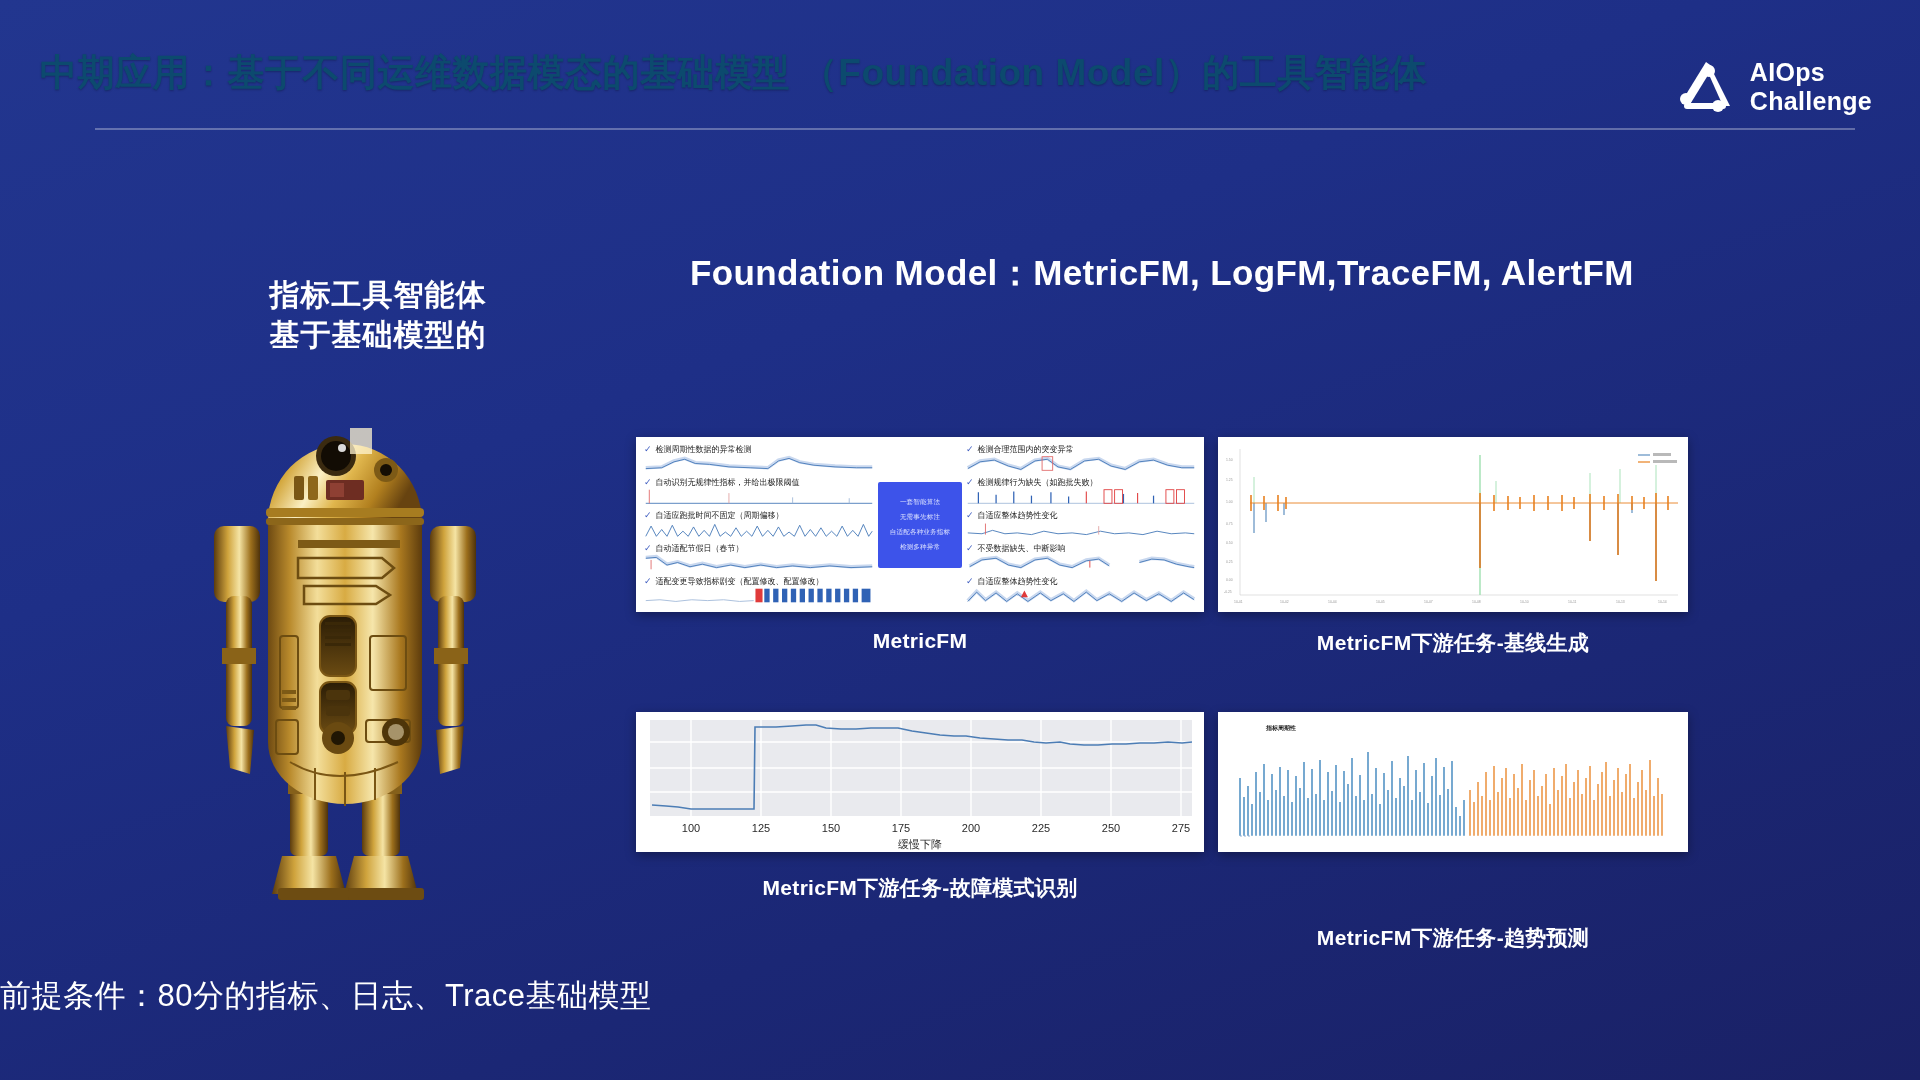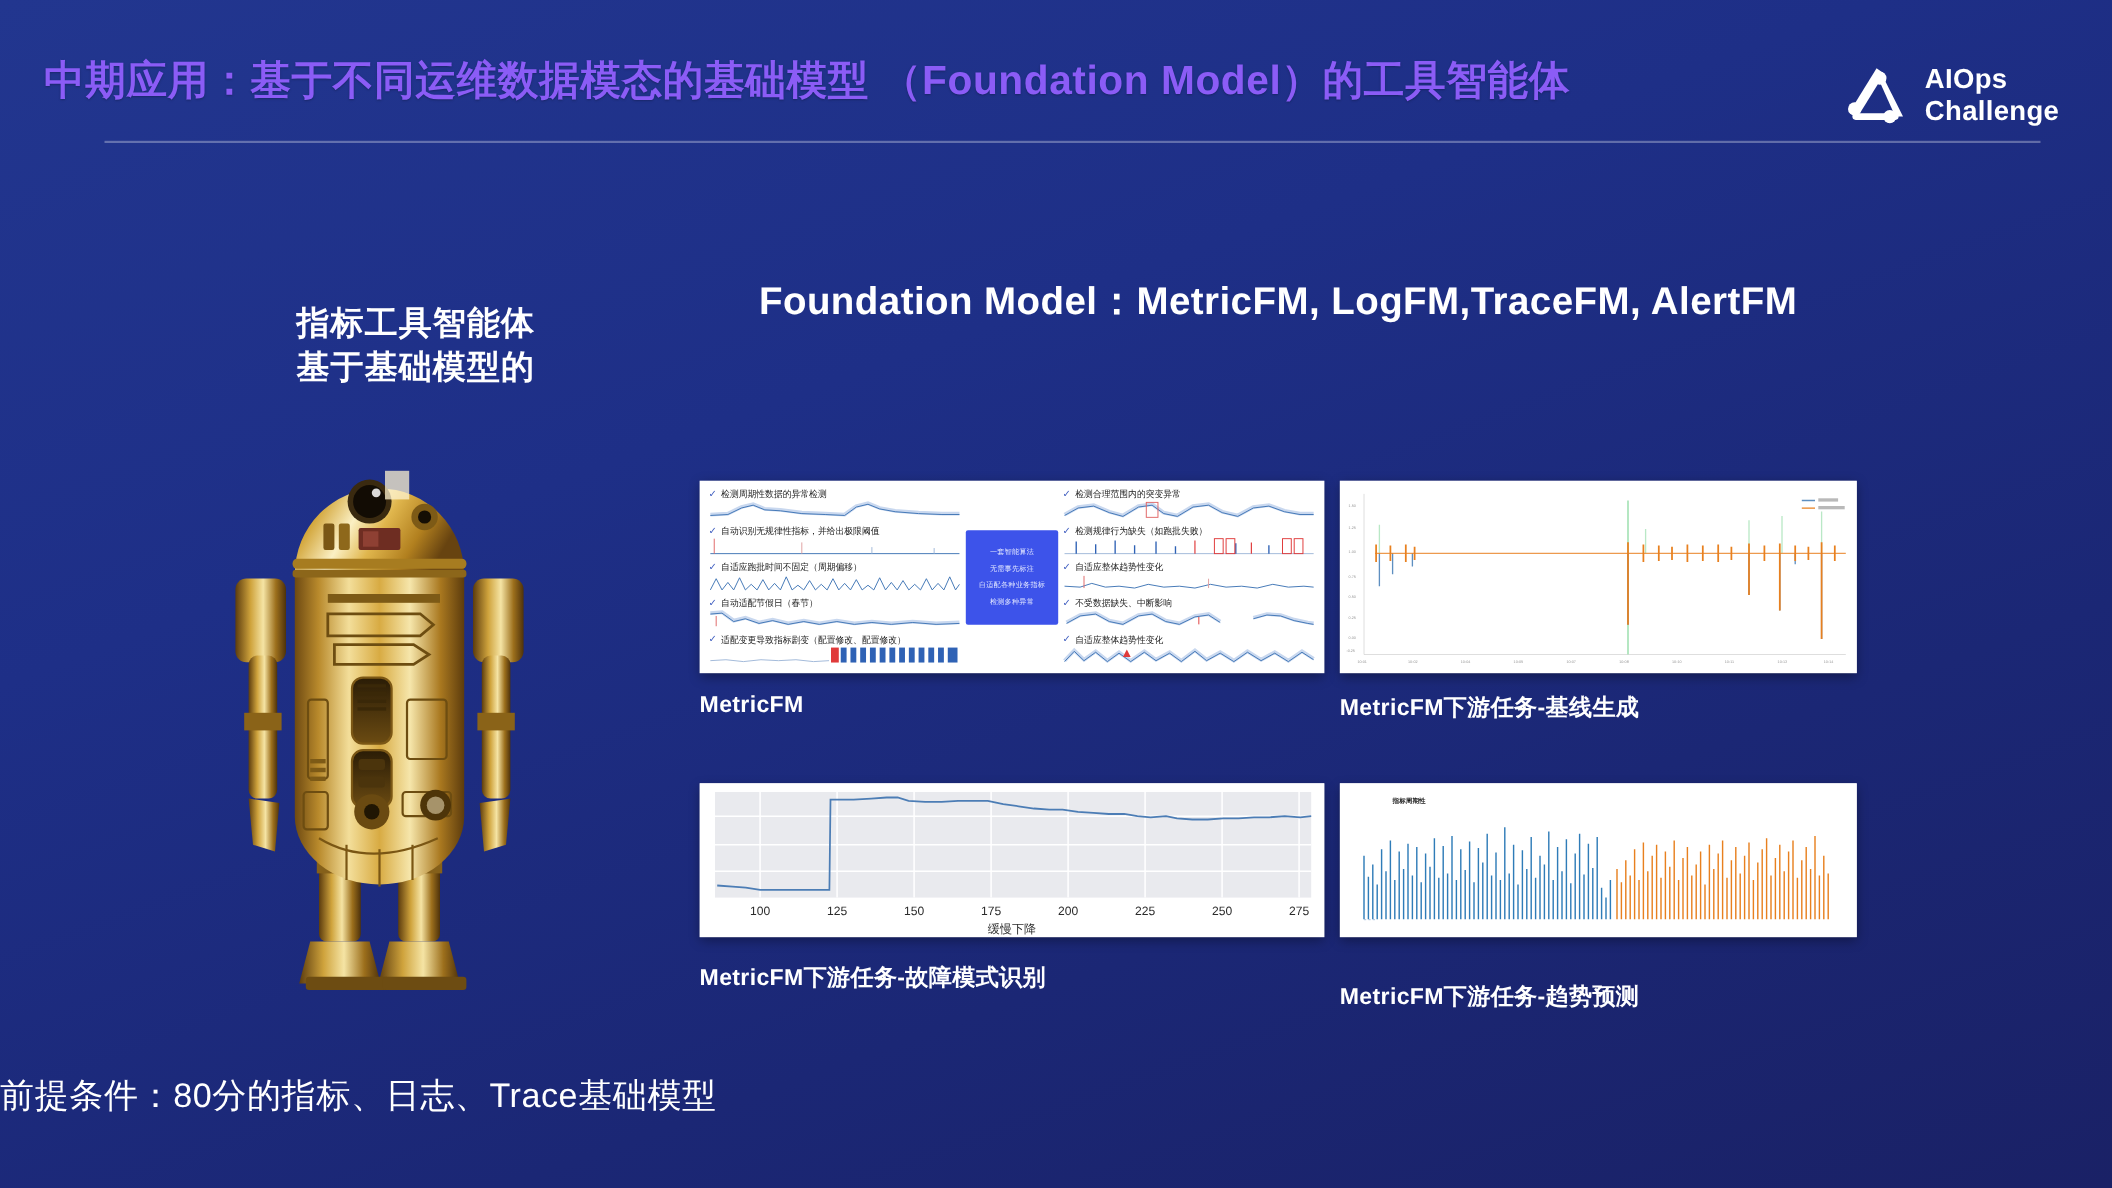--- a/index.html
+++ b/index.html
@@ -11,21 +11,21 @@
     position: relative;
   }
 
   
   .header {
     position: absolute; left: 0; top: 0; width: 1920px; height: 140px;
   }
   .header-title {
     position: absolute; left: 40px; top: 48px;
     font-size: 37px; font-weight: bold; letter-spacing: .5px;
-    color: #8b5cf6; white-space: nowrap;
+    color: #0c4a6e; white-space: nowrap;
     text-shadow: 0 1px 2px rgba(0,0,0,.25);
   }
   .header-rule {
     position: absolute; left: 95px; top: 128px; width: 1760px; height: 2px;
     background: rgba(255,255,255,.30);
   }
   .logo {
     position: absolute; right: 48px; top: 54px;
     display: flex; align-items: center; gap: 12px;
   }
@@ -49,32 +49,32 @@
   .fm-title {
     position: absolute; left: 690px; top: 250px;
     font-size: 35px; font-weight: bold; color: #ffffff;
     letter-spacing: .4px; white-space: nowrap;
   }
 
   
   .card { position: absolute; background: #ffffff; box-shadow: 0 3px 10px rgba(0,0,0,.35); }
   .card-inner { position: absolute; inset: 0; overflow: hidden; }
   .caption {
-    position: absolute; font-size: 21px; font-weight: bold;
+    position: absolute; text-align: center; font-size: 21px; font-weight: bold;
     color: #ffffff; white-space: nowrap; letter-spacing: .3px;
   }
 
   #card-metricfm   { left: 636px;  top: 437px; width: 568px; height: 175px; }
   #cap-metricfm    { left: 636px;  top: 629px; width: 568px; }
   #card-baseline   { left: 1218px; top: 437px; width: 470px; height: 175px; }
   #cap-baseline    { left: 1218px; top: 629px; width: 470px; }
   #card-fault      { left: 636px;  top: 712px; width: 568px; height: 140px; }
   #cap-fault       { left: 636px;  top: 874px; width: 568px; }
   #card-trend      { left: 1218px; top: 712px; width: 470px; height: 140px; }
-  #cap-trend       { left: 1218px; top: 892px; width: 470px; }
+  #cap-trend       { left: 1218px; top: 924px; width: 470px; }
 
   
   .mfm { position: absolute; inset: 0; padding: 6px 8px; display: flex; gap: 4px; }
   .mfm-col { flex: 1 1 0; display: flex; flex-direction: column; justify-content: space-between; }
   .mfm-item { height: 31px; position: relative; }
   .mfm-line { display: flex; align-items: center; gap: 4px; height: 12px; }
   .mfm-check { color: #3c5bbf; font-size: 9px; line-height: 1; }
   .mfm-label {
     font-size: 8px; color: #1b1b1b; white-space: nowrap;
     font-family: "Liberation Sans", sans-serif; transform: scaleY(1.05);

